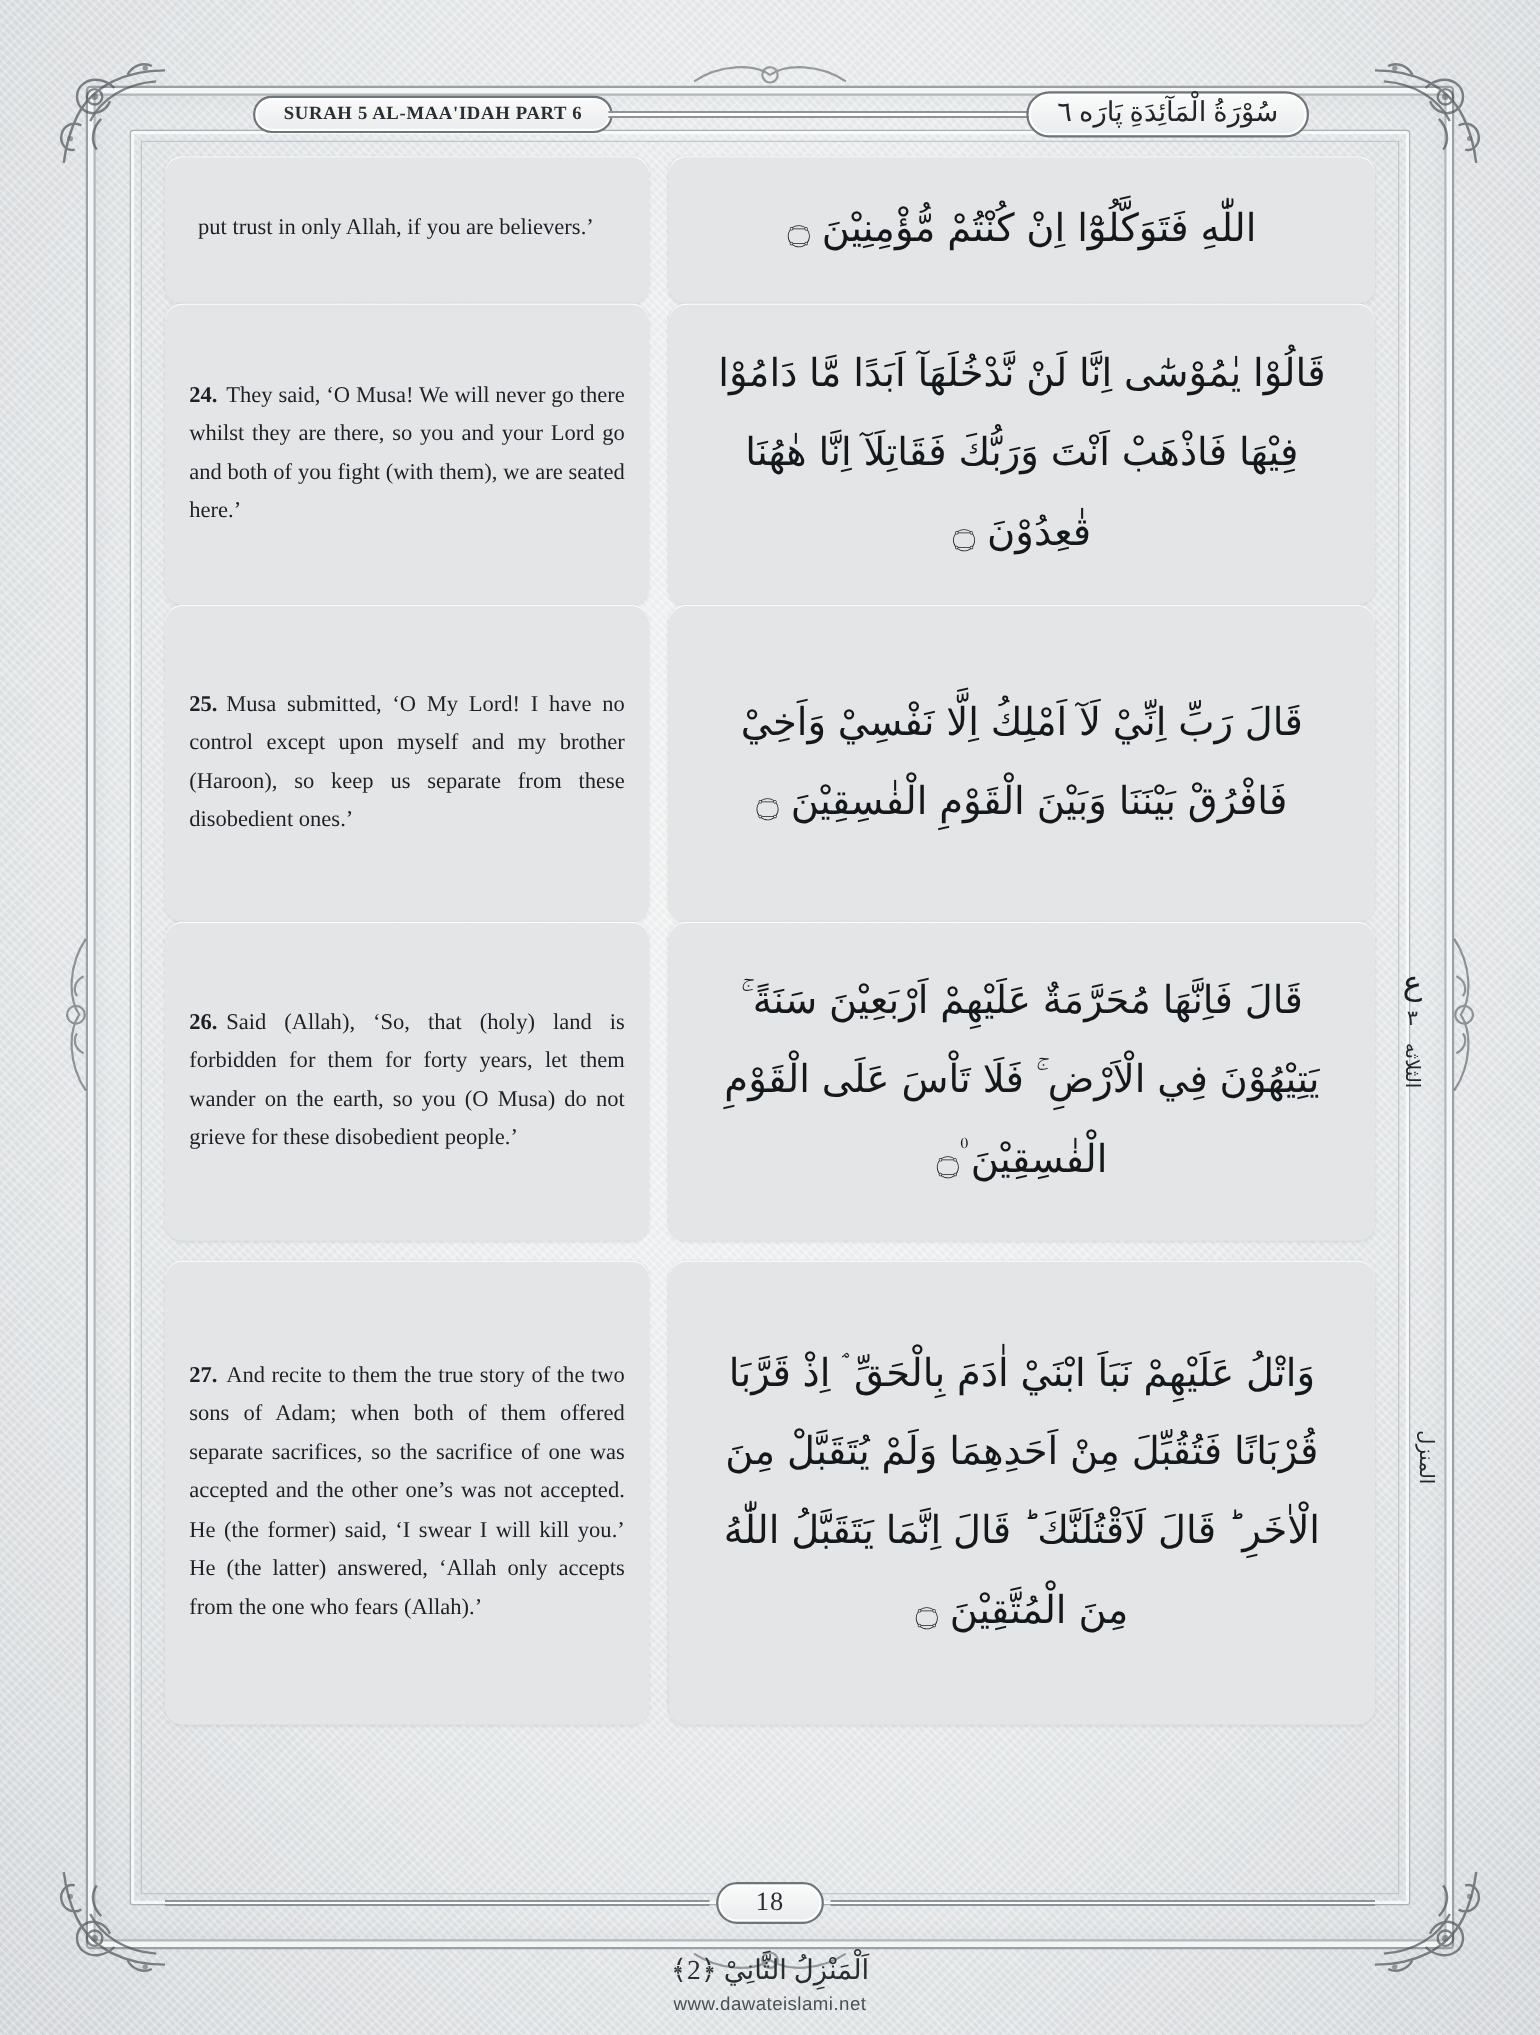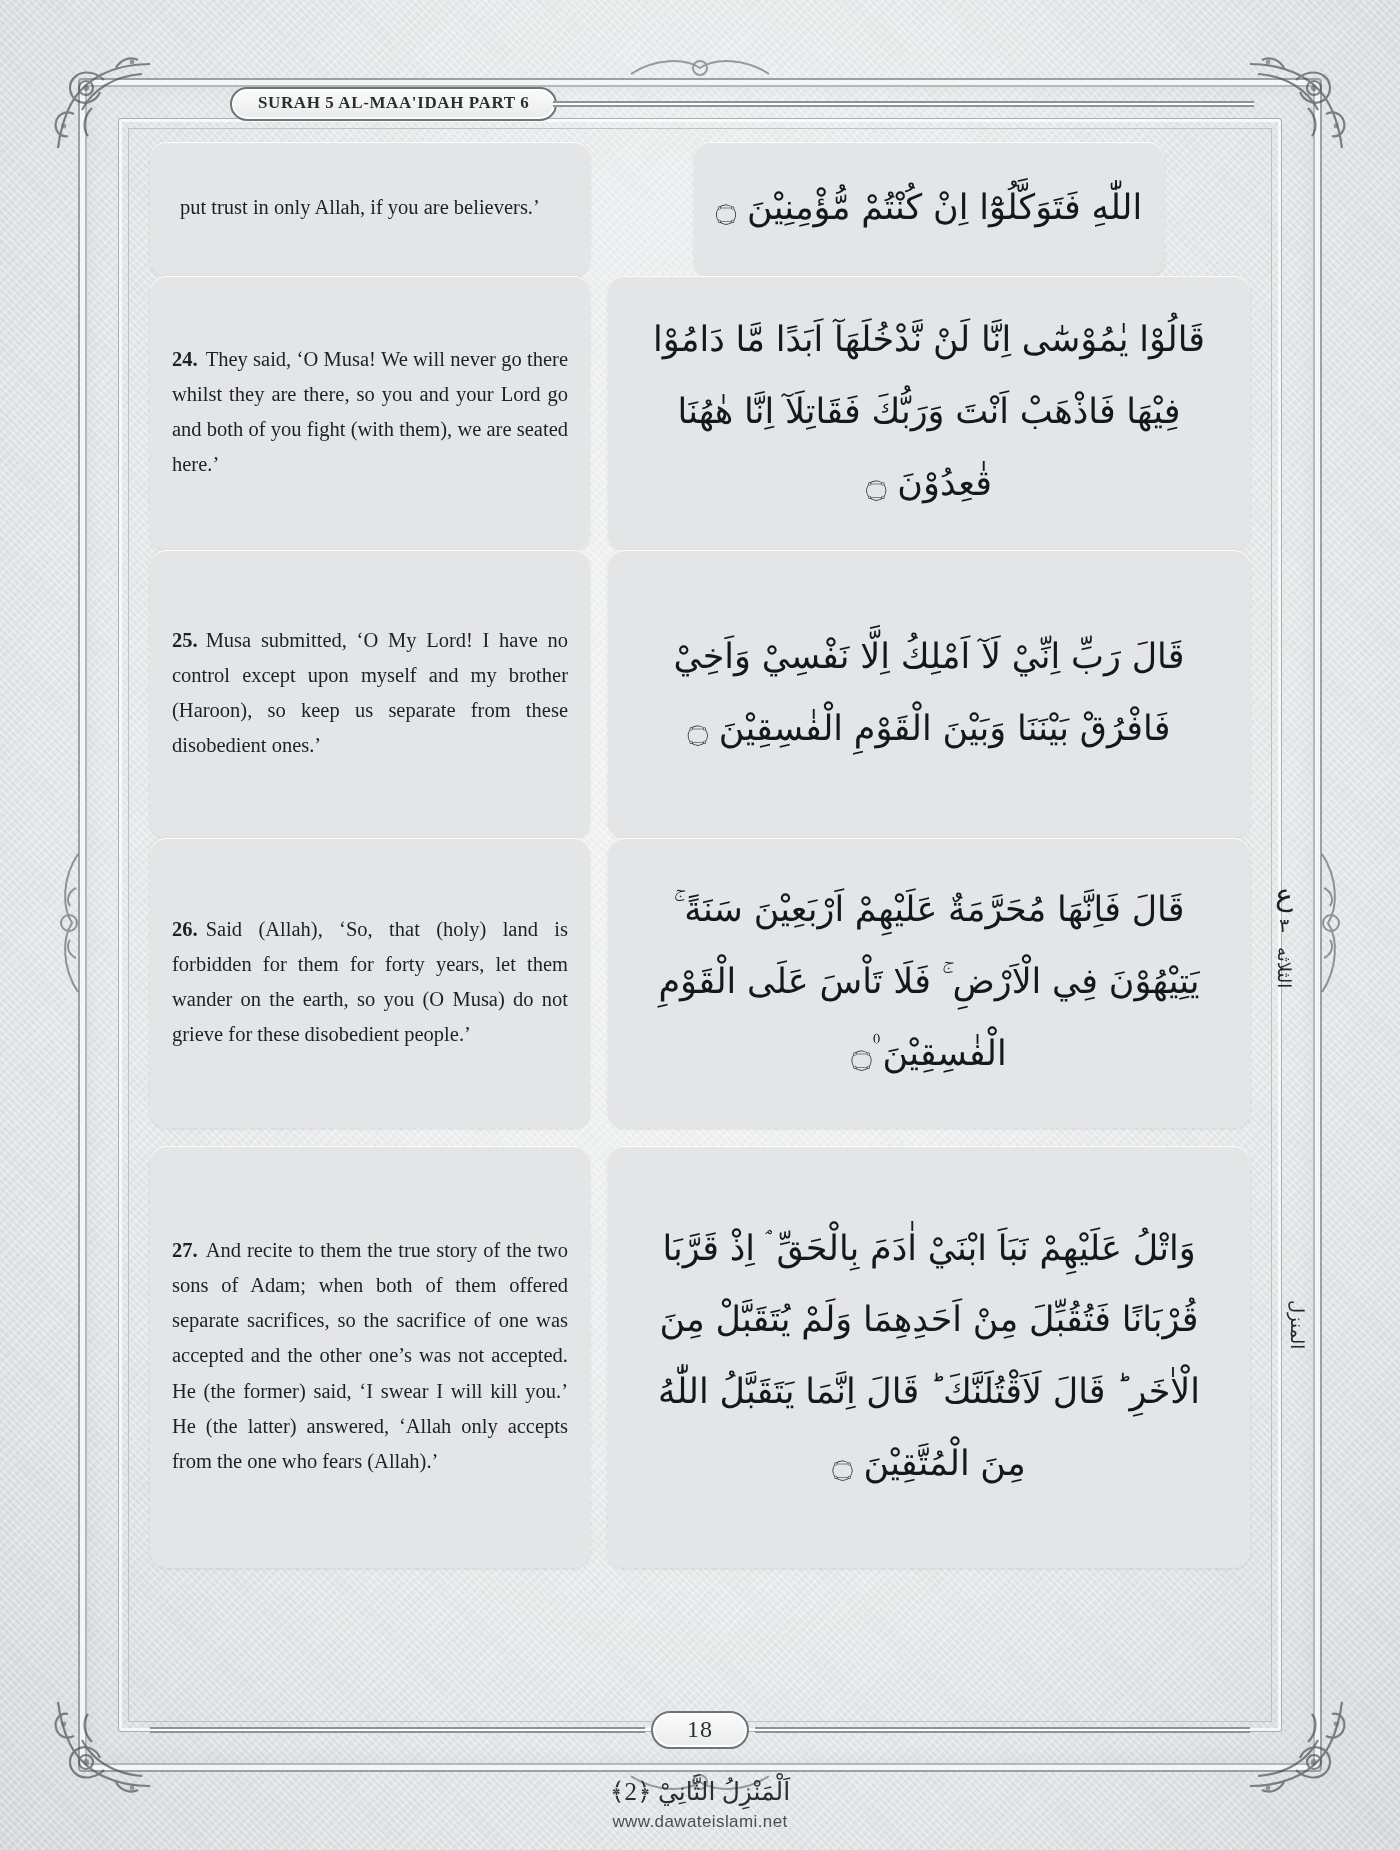--- a/index.html
+++ b/index.html
@@ -137,21 +137,21 @@
     bottom: 210px;
     display: flex;
     gap: 18px;
   }
   .col {
     display: flex;
     flex-direction: column;
     gap: 0;
   }
   .col-en { width: 440px; }
-  .col-ar { flex: 1; align-items: center; }
+  .col-ar { flex: 1; }
 
   .verse-card {
     background: #e4e5e6;
     border-radius: 16px;
     box-shadow: 0 1px 0 rgba(255,255,255,.9) inset,
                 0 1px 3px rgba(120,126,132,.18);
     padding: 20px 22px 22px;
     display: flex;
     flex-direction: column;
     justify-content: center;
@@ -395,20 +395,23 @@
         <circle cx="75" cy="18" r="7"></circle>
       </g>
     </svg>
   </div>
 
   <div class="header">
     <div class="hdr-pill left-pill">
       <span class="hdr-en">SURAH 5 AL-MAA'IDAH PART 6</span>
     </div>
     <div class="hdr-rule"></div>
+    <div class="hdr-pill right-pill">
+      <span class="hdr-ar">سُوْرَةُ الْمَآئِدَةِ  پَارَه ٦</span>
+    </div>
   </div>
 
   <div class="content">
 
     <div class="col col-en">
       <div class="verse-card h1">
         <div class="verse-en">
           <span class="num"></span><span>put trust in only Allah, if you are believers.’</span>
         </div>
       </div>

